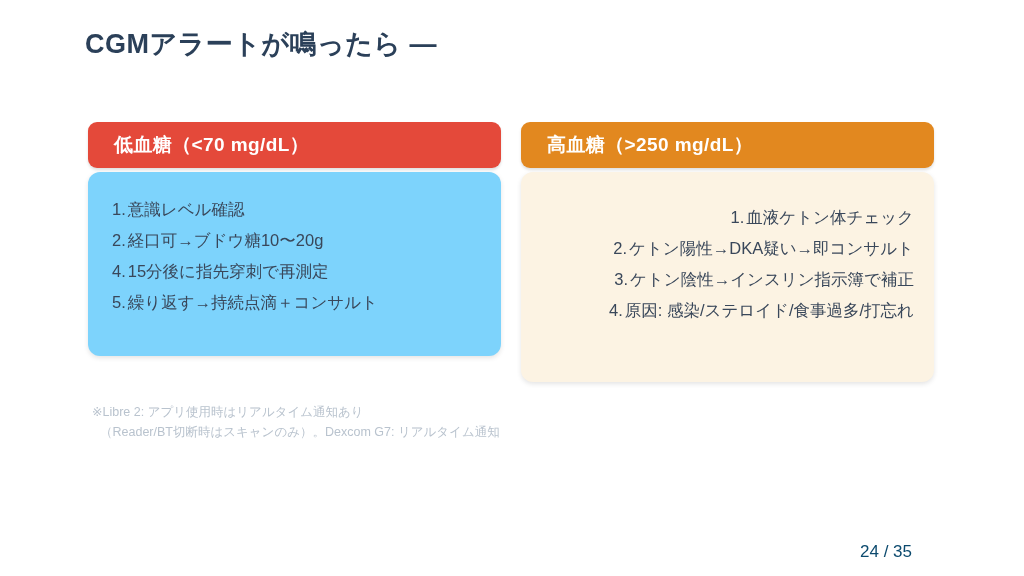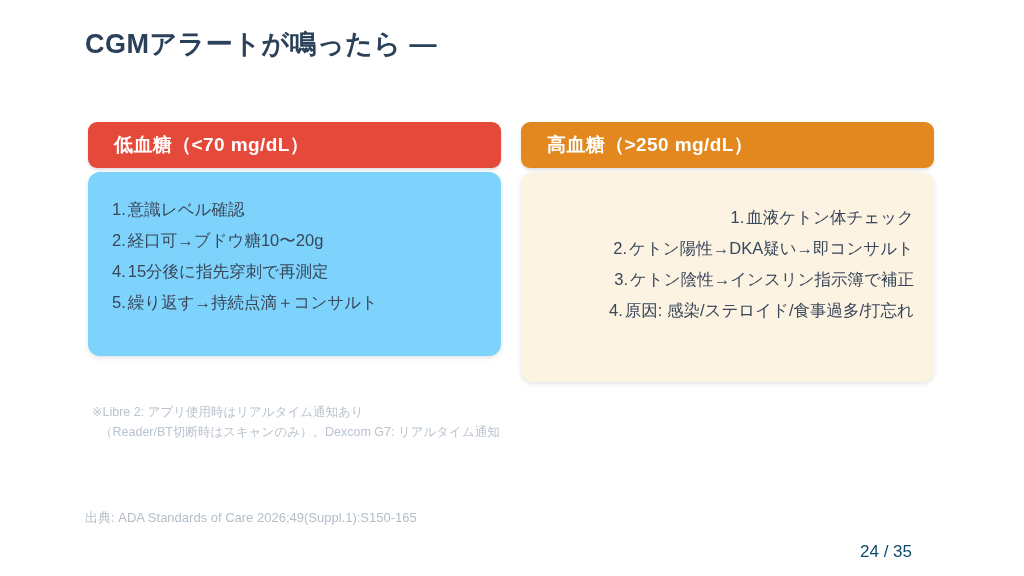--- a/index.html
+++ b/index.html
@@ -187,17 +187,16 @@
       </div>
     </div>
 
   </div>
 
   <div class="footnote">
     <div class="footnote-line">※Libre 2: アプリ使用時はリアルタイム通知あり</div>
     <div class="footnote-line indent">（Reader/BT切断時はスキャンのみ）。Dexcom G7: リアルタイム通知</div>
   </div>
 
-  <div class="source">出典: ADA Standards of Care 2026;49(Suppl.1):S150-165</div>
 
   <div class="page-number">24 / 35</div>
 
 </div>
 
 </body></html>

